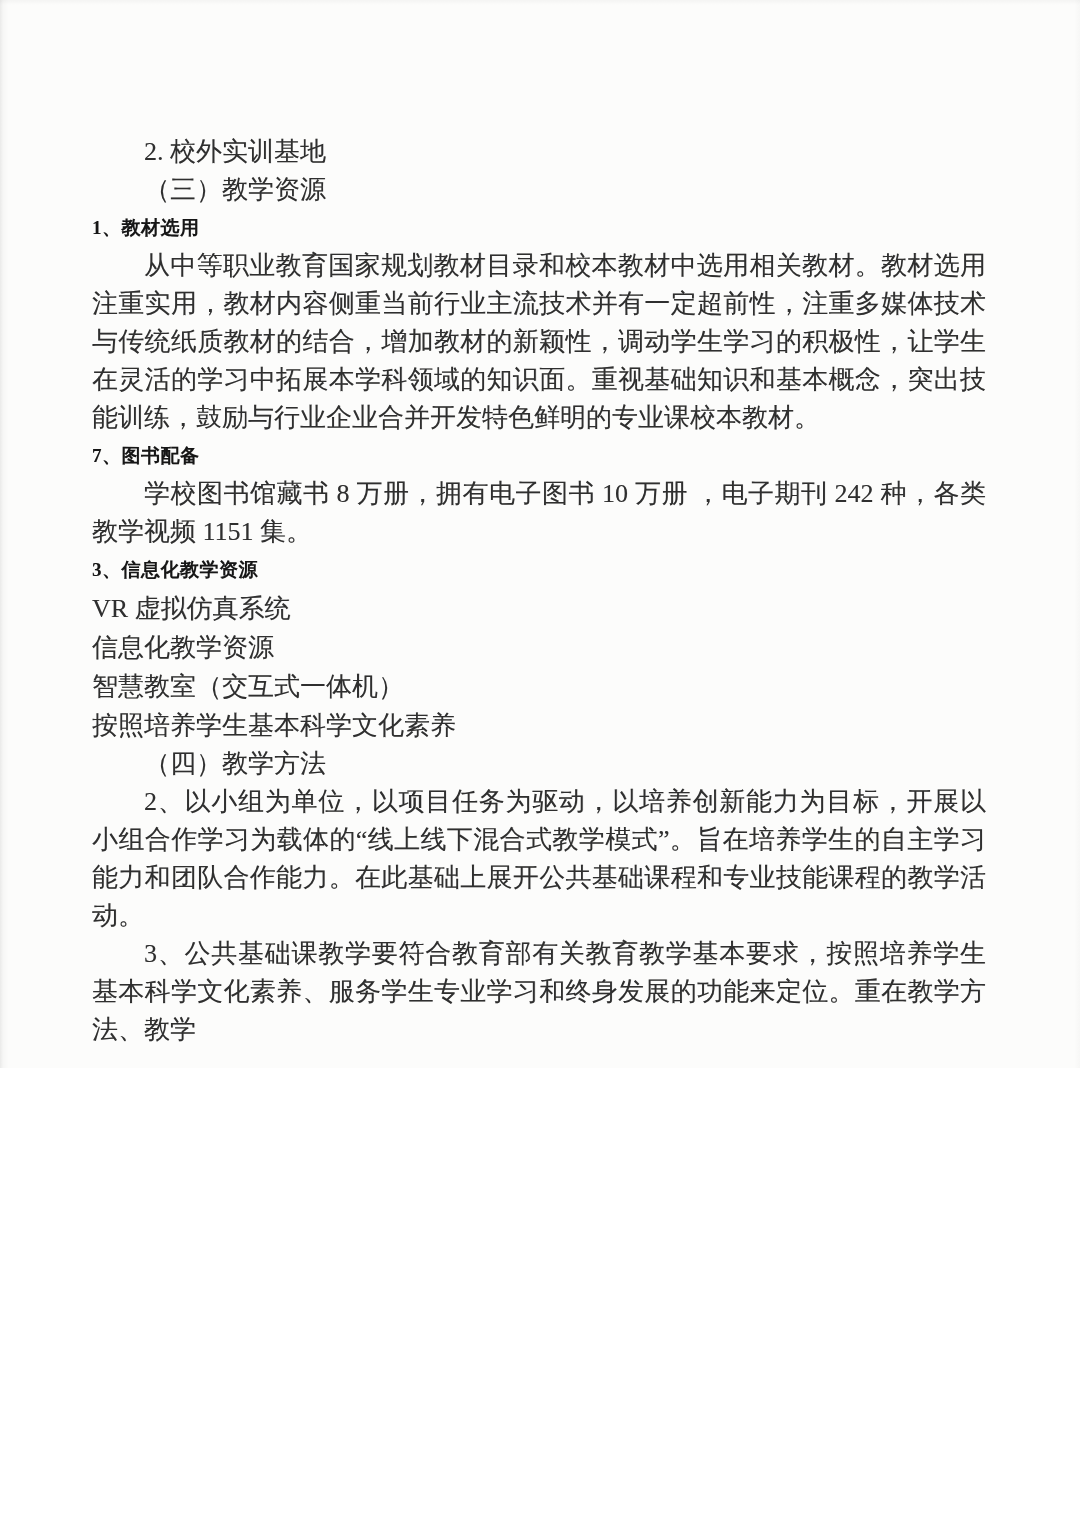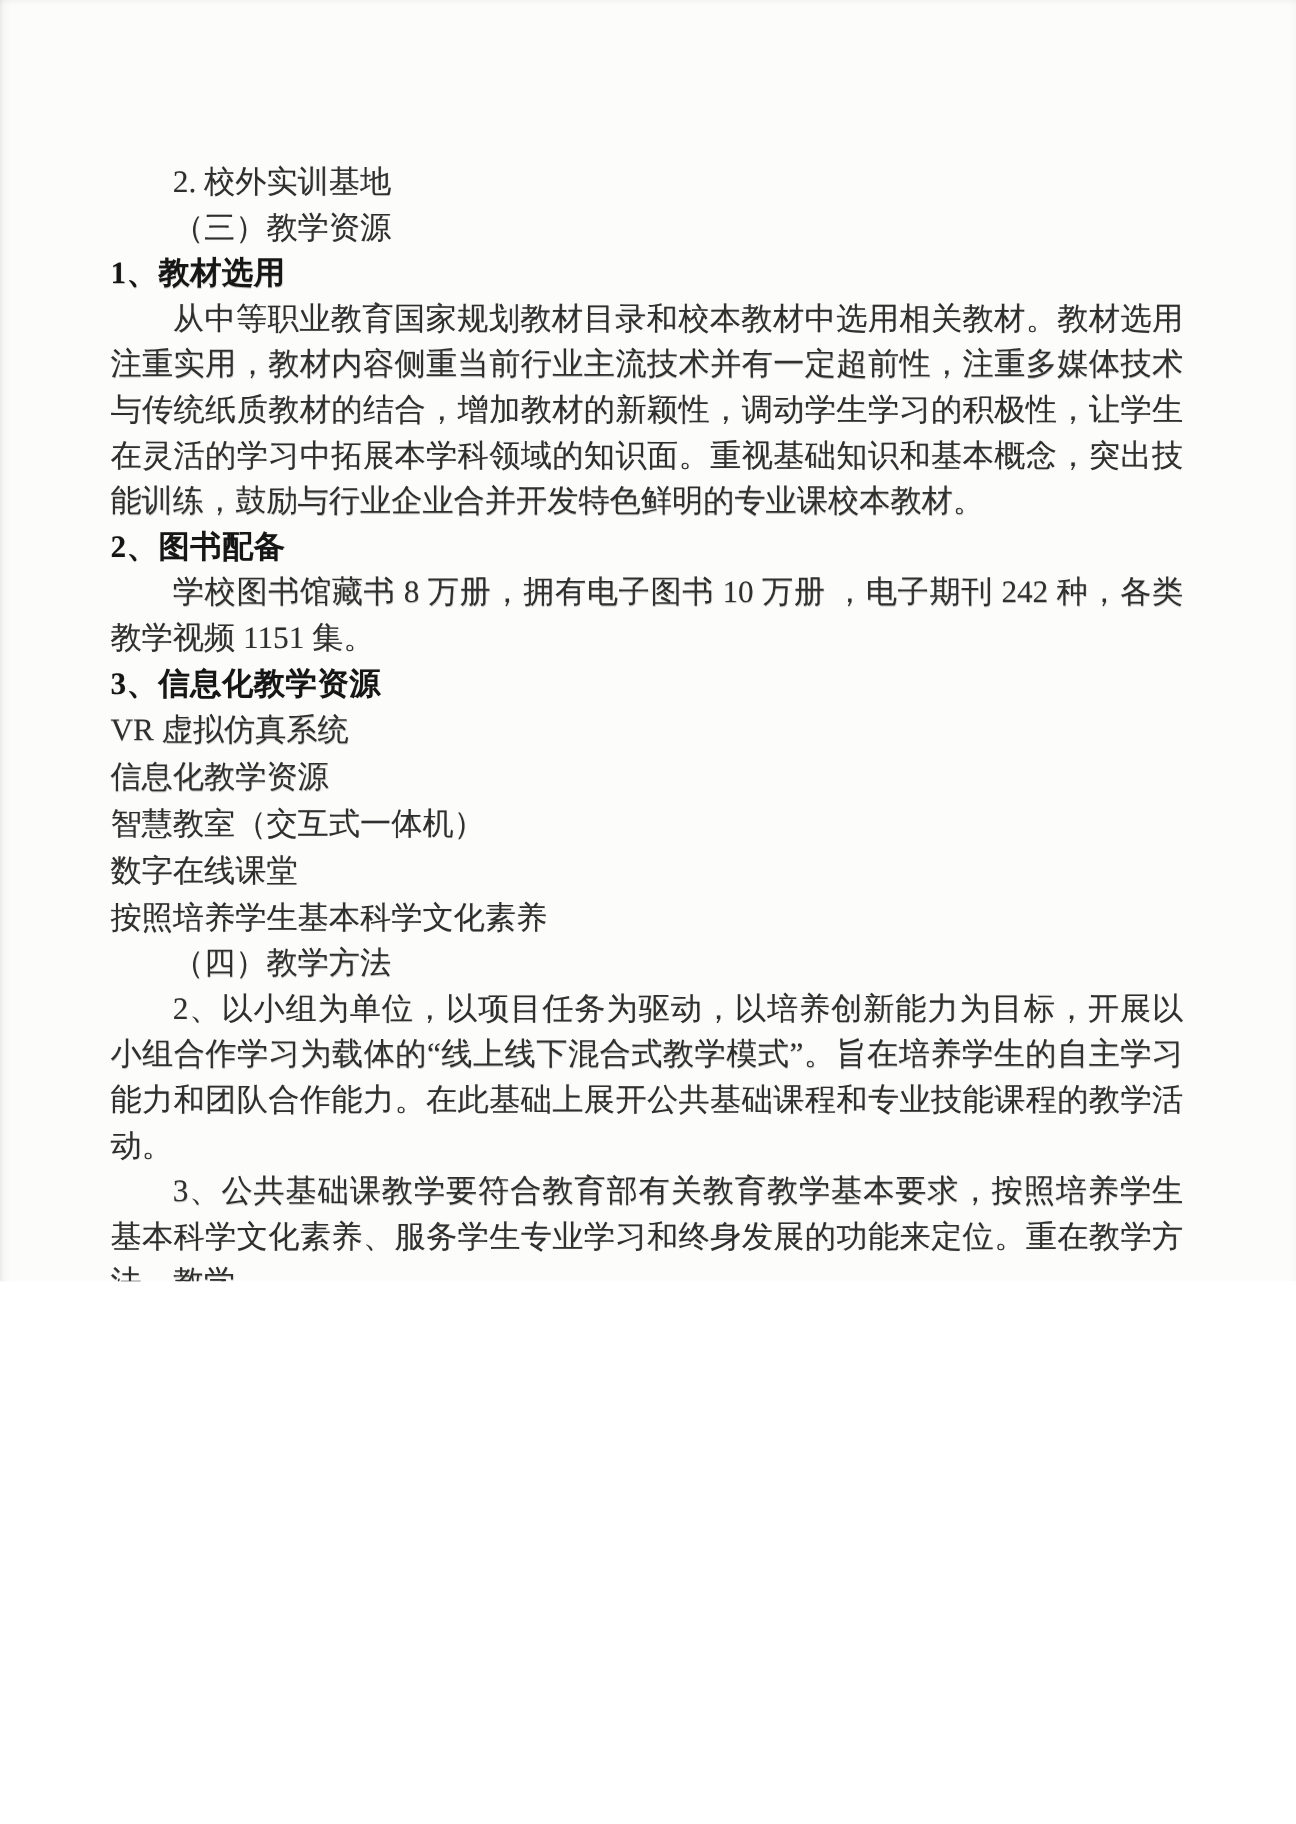--- a/index.html
+++ b/index.html
@@ -37,21 +37,21 @@
     line-height: 38px;
     text-align: justify;
     text-shadow: 0.3px 0.3px 0.6px rgba(70,70,70,0.35);
   }
   .content p { margin: 0; padding: 0; }
   .paragraph   { text-indent: 2em; }
   .subheading  { text-indent: 2em; text-align: left; }
   .bold-heading {
     margin-left: 100px;
     font-weight: bold;
-    font-size: 26px;
+    font-size: 19px;
     color: var(--heading-color);
     text-align: left;
     letter-spacing: 0.5px;
   }
   .list-item {
     margin-left: 100px;
     line-height: 39px;
     text-align: left;
   }
   .page-footer {
@@ -70,27 +70,26 @@
 </style>
 </head>
 <body>
 
 <div class="page">
   <div class="content" id="doc-content">
       <p class="subheading">2. 校外实训基地</p>
       <p class="subheading">（三）教学资源</p>
       <p class="bold-heading">1、教材选用</p>
       <p class="paragraph">从中等职业教育国家规划教材目录和校本教材中选用相关教材。教材选用注重实用，教材内容侧重当前行业主流技术并有一定超前性，注重多媒体技术与传统纸质教材的结合，增加教材的新颖性，调动学生学习的积极性，让学生在灵活的学习中拓展本学科领域的知识面。重视基础知识和基本概念，突出技能训练，鼓励与行业企业合并开发特色鲜明的专业课校本教材。</p>
-      <p class="bold-heading">2、图书配备</p>
+      <p class="bold-heading">7、图书配备</p>
       <p class="paragraph">学校图书馆藏书 8 万册，拥有电子图书 10 万册 ，电子期刊 242 种，各类教学视频 1151 集。</p>
       <p class="bold-heading">3、信息化教学资源</p>
       <p class="list-item">VR 虚拟仿真系统</p>
       <p class="list-item">信息化教学资源</p>
       <p class="list-item">智慧教室（交互式一体机）</p>
-      <p class="list-item">数字在线课堂</p>
       <p class="list-item">按照培养学生基本科学文化素养</p>
       <p class="subheading">（四）教学方法</p>
       <p class="paragraph">2、以小组为单位，以项目任务为驱动，以培养创新能力为目标，开展以小组合作学习为载体的“线上线下混合式教学模式”。旨在培养学生的自主学习能力和团队合作能力。在此基础上展开公共基础课程和专业技能课程的教学活动。</p>
       <p class="paragraph">3、公共基础课教学要符合教育部有关教育教学基本要求，按照培养学生基本科学文化素养、服务学生专业学习和终身发展的功能来定位。重在教学方法、教学</p>
     </div>
   <div class="page-footer">
     <span class="page-number">28</span>
   </div>
 </div>
 

